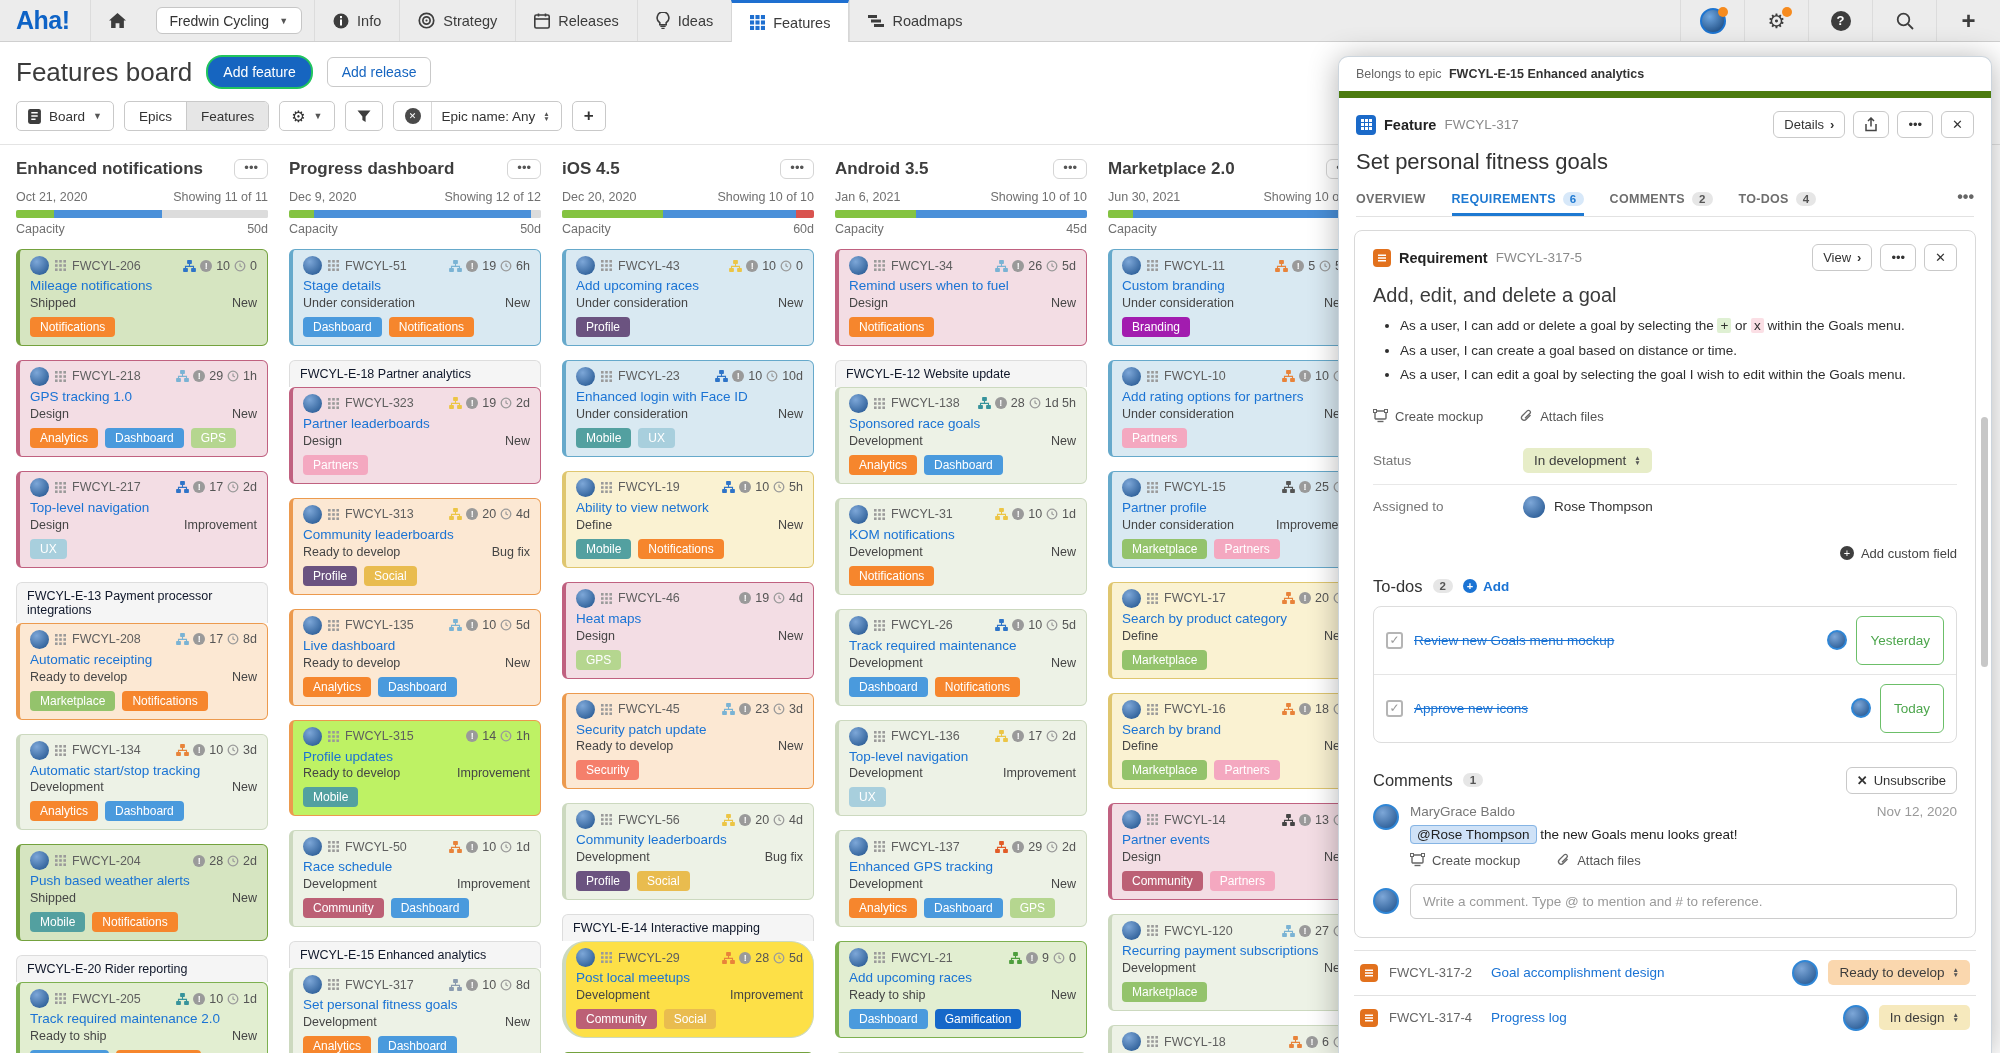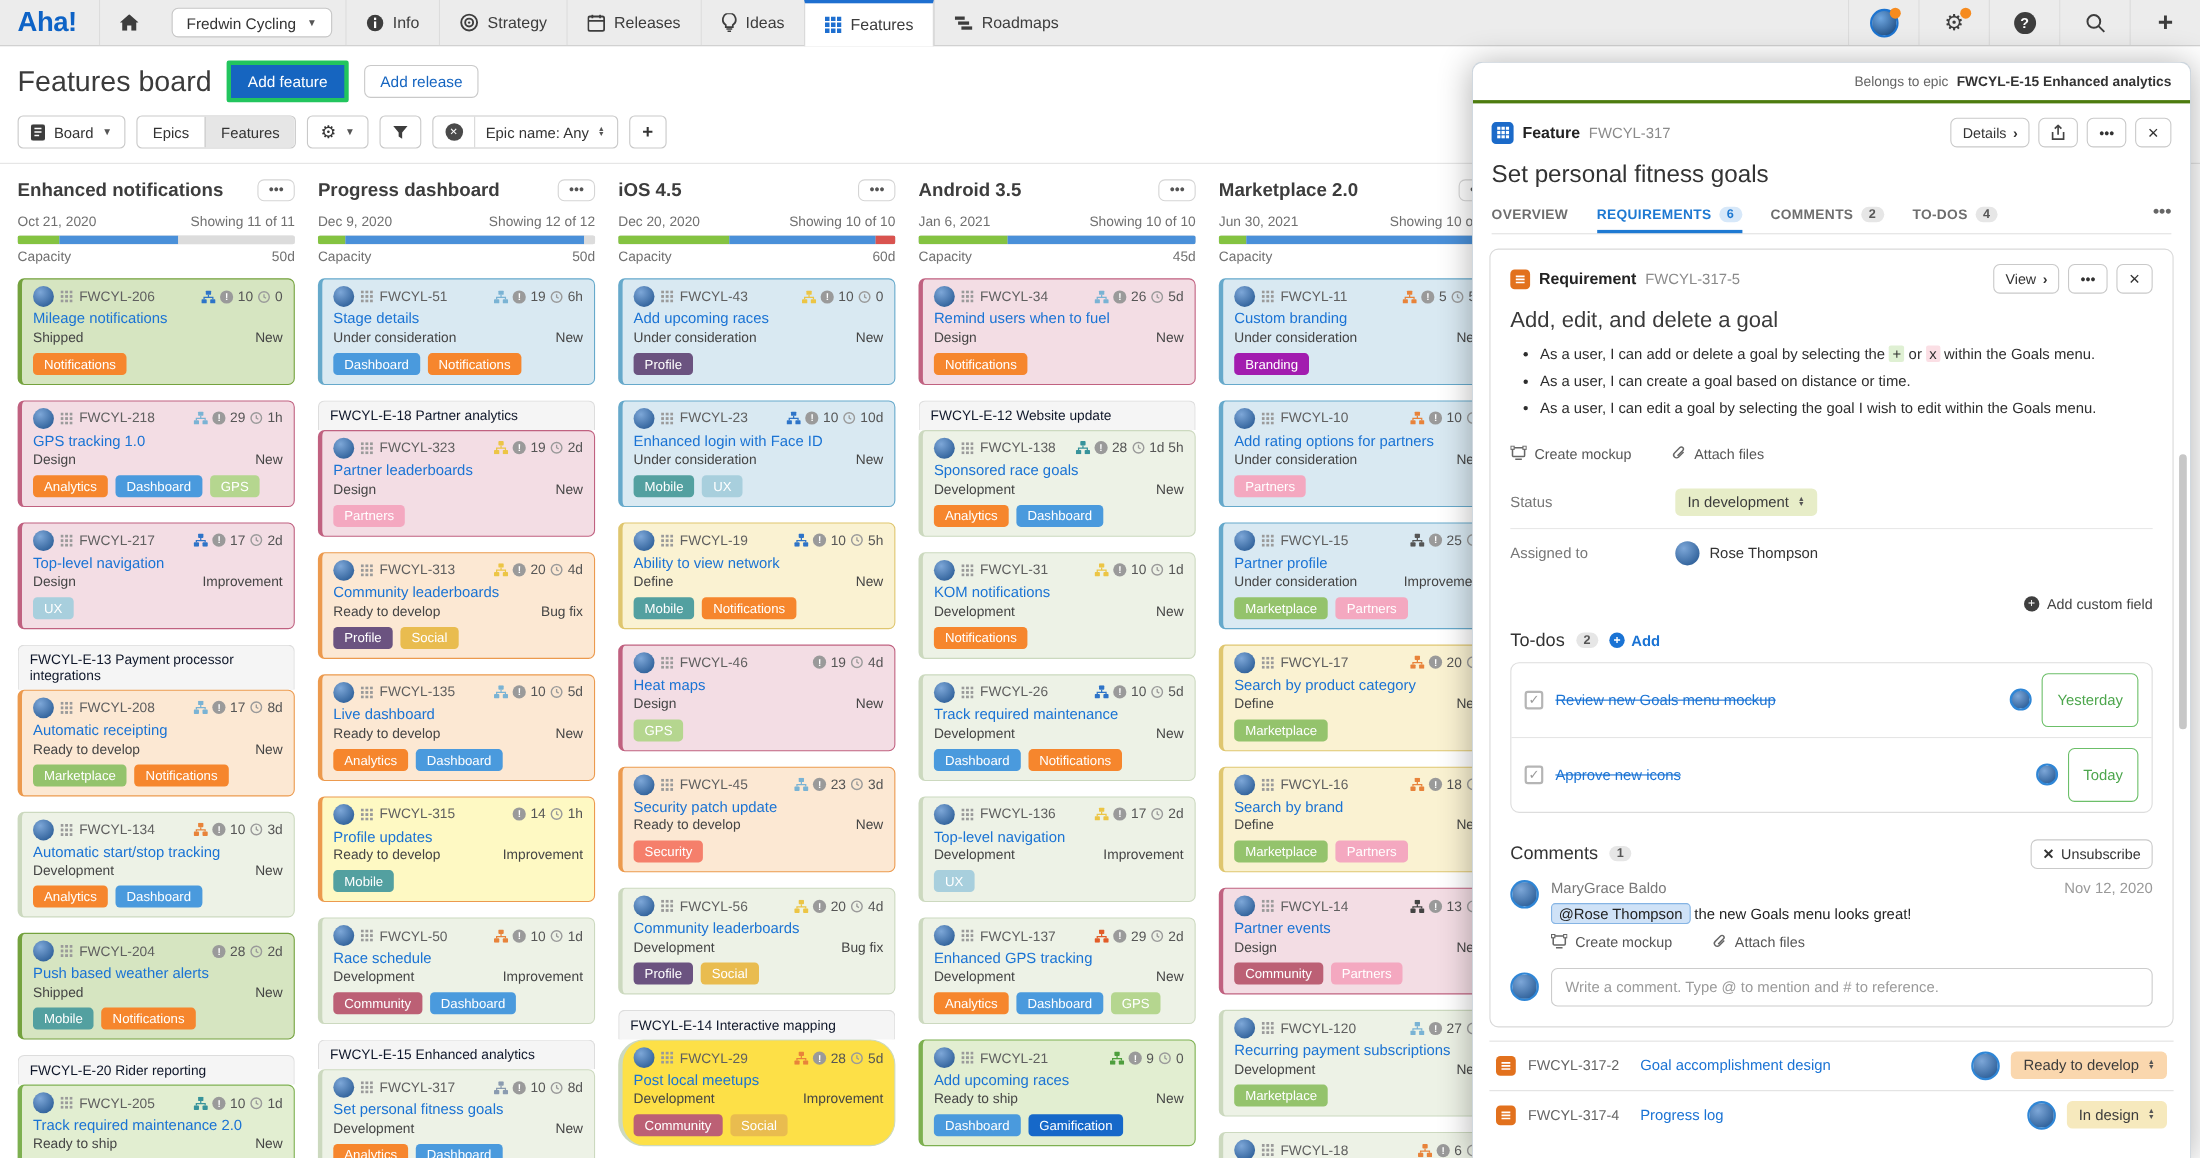--- a/index.html
+++ b/index.html
@@ -19,21 +19,21 @@
   .nav-ic{width:64px;display:flex;align-items:center;justify-content:center;border-left:1px solid #dcdcdc;position:relative;cursor:pointer;color:#3d3d3d;}
   .avatar-sm{width:26px;height:26px;border-radius:50%;background:radial-gradient(circle at 35% 30%,#6ea6e0,#123f74);border:2px solid #1d74d0;}
   .dot{position:absolute;top:7px;right:16px;width:10px;height:10px;border-radius:50%;background:#f68b1f;}
   .qmark{width:20px;height:20px;border-radius:50%;background:#3d3d3d;color:#fff;font-size:13px;font-weight:700;display:flex;align-items:center;justify-content:center;}
   .plus-ic{font-size:24px;font-weight:600;color:#3d3d3d;}
   .gear-ic{font-size:20px;}
 
   
   .page-head{display:flex;align-items:center;gap:14px;padding:13px 0 9px 16px;}
   .page-title{font-size:26px;font-weight:500;color:#3b3b3b;margin:0;}
-  .btn-primary{background:#1665c0;color:#fff;border:4px solid #22c55e;border-radius:2px;padding:7px 15px;font-size:14px;cursor:pointer;}
+  .btn-primary{background:#1665c0;color:#fff;border:2px solid #22c55e;border-radius:16px;padding:7px 15px;font-size:14px;cursor:pointer;}
   .btn-ghost{background:#fff;color:#1665c0;border:1px solid #c9c9c9;border-radius:6px;padding:6px 14px;font-size:14px;cursor:pointer;}
 
   
   .toolbar{display:flex;gap:10px;padding:3px 0 13px 16px;border-bottom:1px solid #e4e4e4;align-items:center;}
   .tb{height:30px;display:inline-flex;align-items:center;gap:8px;background:#fff;border:1px solid #c9c9c9;border-radius:5px;padding:0 11px;font-size:13.5px;color:#333;cursor:pointer;white-space:nowrap;}
   .seg{display:inline-flex;border:1px solid #c9c9c9;border-radius:5px;overflow:hidden;height:30px;}
   .seg>div{padding:0 14px;display:flex;align-items:center;font-size:13.5px;cursor:pointer;color:#333;}
   .seg .on{background:#e6e6e6;}
   .seg>div+div{border-left:1px solid #c9c9c9;}
   .updown{display:inline-flex;flex-direction:column;font-size:6.5px;line-height:0.6;color:#555;gap:1px;}
@@ -62,21 +62,21 @@
   .ex{width:12px;height:12px;border-radius:50%;background:#9a9a9a;color:#fff;font-size:9px;font-weight:700;display:flex;align-items:center;justify-content:center;flex:none;}
   .mnum{font-size:12.5px;color:#555;white-space:nowrap;}
   .card-title{font-size:13.5px;color:#1a73d4;margin:3px 0 1px;line-height:1.25;}
   .card-row{display:flex;justify-content:space-between;font-size:12.5px;color:#454545;}
   .tags{display:flex;gap:7px;margin-top:7px;flex-wrap:wrap;}
   .tag{color:#fff;font-size:12px;padding:3px 10px;border-radius:4px;white-space:nowrap;}
   .epic-head{background:#f5f5f5;border:1px solid #ddd;border-bottom:0;border-radius:6px 6px 0 0;padding:6px 10px;font-size:12.5px;color:#0f172a;}
 
   
   .drawer{position:absolute;left:1338px;top:56px;width:654px;bottom:0;background:#fff;border:1px solid #ccd5dd;border-bottom:0;border-radius:10px 10px 0 0;box-shadow:0 2px 30px rgba(0,0,0,0.30);overflow:hidden;}
-  .d-strip{padding:10px 17px;font-size:12.5px;color:#666;border-bottom:3px solid #4d7c0f;text-align:right;}
+  .d-strip{padding:10px 17px;font-size:12.5px;color:#666;border-bottom:7px solid #4d7c0f;}
   .d-strip b{color:#333;font-weight:700;margin-left:4px;}
   .d-head{padding:13px 17px 0;}
   .d-row1{display:flex;align-items:center;gap:8px;}
   .ficon{width:20px;height:20px;border-radius:4px;background:#1b6ac9;display:flex;align-items:center;justify-content:center;flex:none;}
   .d-type{font-weight:700;font-size:14.5px;color:#222;}
   .d-id{color:#8a8a8a;font-size:13.5px;}
   .d-actions{margin-left:auto;display:flex;gap:8px;}
   .d-btn{border:1px solid #c9c9c9;border-radius:6px;background:#fff;height:27px;padding:0 10px;font-size:13px;color:#333;display:inline-flex;align-items:center;gap:6px;cursor:pointer;}
   .chev{font-weight:700;font-size:13px;}
   .d-title{font-size:22px;color:#333;margin:11px 0 13px;font-weight:400;}
@@ -818,21 +818,21 @@
     <div class="card-title">Live dashboard</div>
     <div class="card-row">
       <span>Ready to develop</span>
       <span>New</span>
     </div>
     <div class="tags">
             <span class="tag" style="background: rgb(246, 134, 45);">Analytics</span>
             <span class="tag" style="background: rgb(74, 154, 221);">Dashboard</span>
           </div>
   </div>
-        <div class="card" style="background: #fef9c3; border-color: rgb(236, 154, 78);">
+        <div class="card" style="background: #bef264; border-color: rgb(236, 154, 78);">
     <div class="card-top">
       <span class="av"></span>
       <span class="gicon">
         <svg width="11" height="11" viewBox="0 0 11 11" fill="currentColor">
                 <rect width="2.6" height="2.6"></rect>
                 <rect x="4.2" width="2.6" height="2.6"></rect>
                 <rect x="8.4" width="2.6" height="2.6"></rect>
                 <rect y="4.2" width="2.6" height="2.6"></rect>
                 <rect x="4.2" y="4.2" width="2.6" height="2.6"></rect>
                 <rect x="8.4" y="4.2" width="2.6" height="2.6"></rect>

